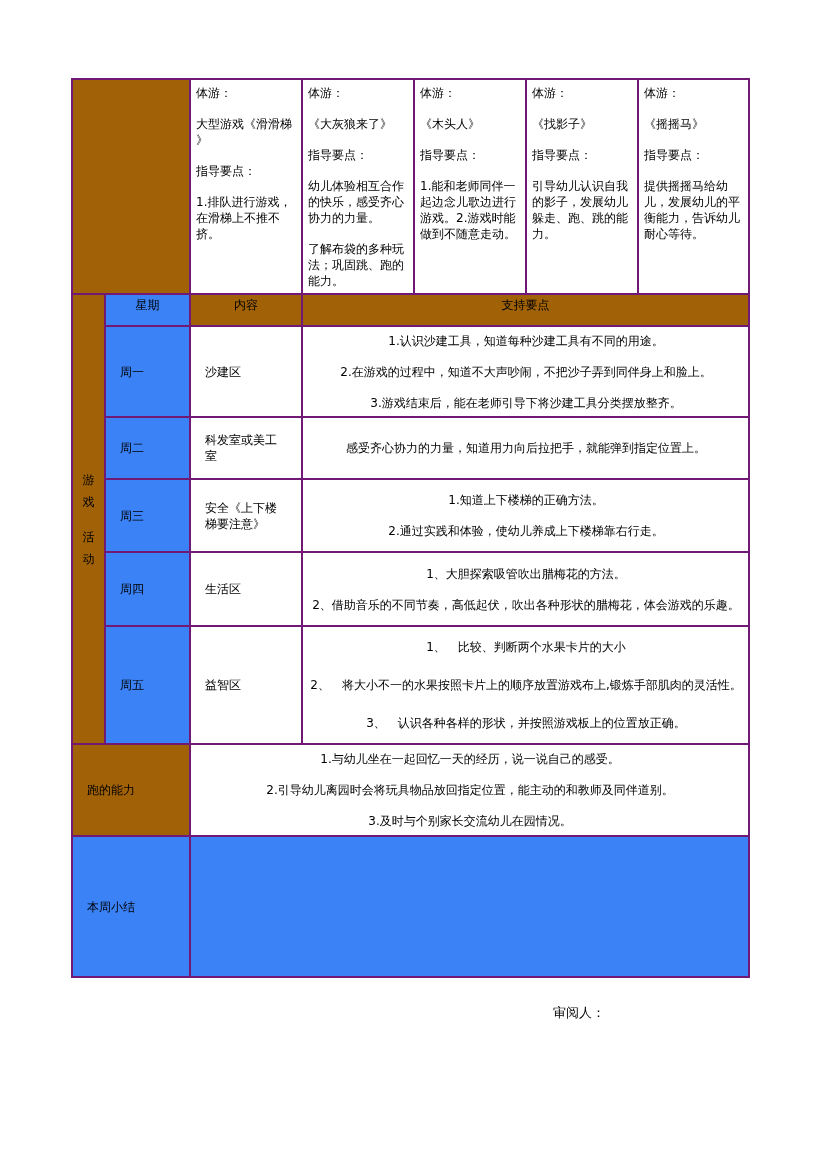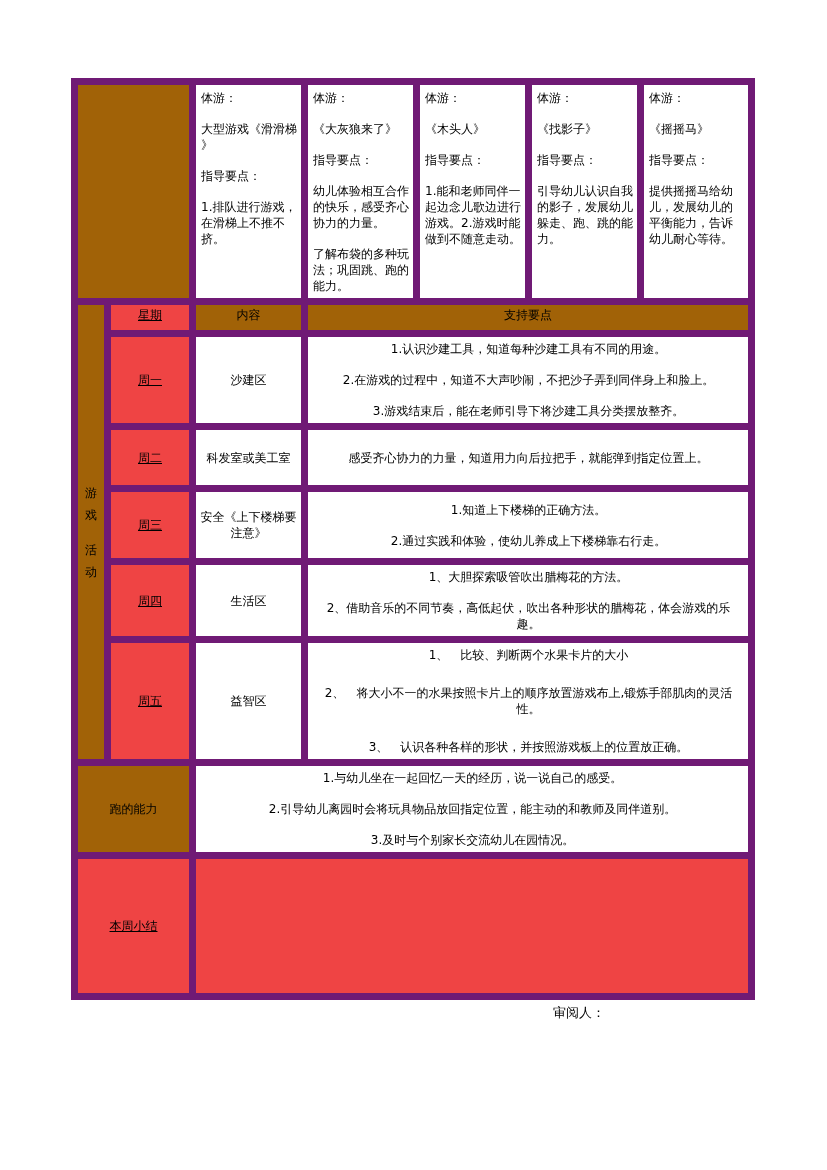--- a/index.html
+++ b/index.html
@@ -13,26 +13,26 @@
   .page { position: absolute; left: 0; top: 0; width: 827px; height: 1170px; }
 
   table.doc-table {
     position: absolute; left: 71px; top: 78px;
     width: 677px;
     border-collapse: collapse;
     table-layout: fixed;
     font-size: 12px;
   }
   .doc-table td {
-    border: 7px solid #701a75;
+    border: 2px solid #701a75;
     overflow: hidden;
     word-break: break-all;
   }
   .gray  { background: #a16207; }
-  .cream { background: #ef4444; text-decoration: underline; }
+  .cream { background: #3b82f6; }
   .white { background: #ffffff; }
 
   tr.r-tiyou   { height: 215px; }
   tr.r-head    { height: 32px;  }
   tr.r-mon     { height: 91px;  }
   tr.r-tue     { height: 62px;  }
   tr.r-wed     { height: 73px;  }
   tr.r-thu     { height: 74px;  }
   tr.r-fri     { height: 118px; }
   tr.r-leave   { height: 92px;  }
@@ -43,23 +43,23 @@
     padding: 5px 4px 4px 5px;
     line-height: 16px;
   }
   td.top-cell p, td.points p {
     margin: 0 0 15px 0;
     line-height: 16px;
   }
   td.top-cell p:last-child, td.points p:last-child { margin-bottom: 0; }
 
   td.center {
-    text-align: center;
+    text-align: left;
     vertical-align: middle;
-    padding: 2px 0;
+    padding: 2px 14px;
     line-height: 16px;
   }
   td.head-cell {
     text-align: center;
     vertical-align: top;
     padding: 3px 3px;
     line-height: 15px;
   }
   td.points {
     vertical-align: middle;

